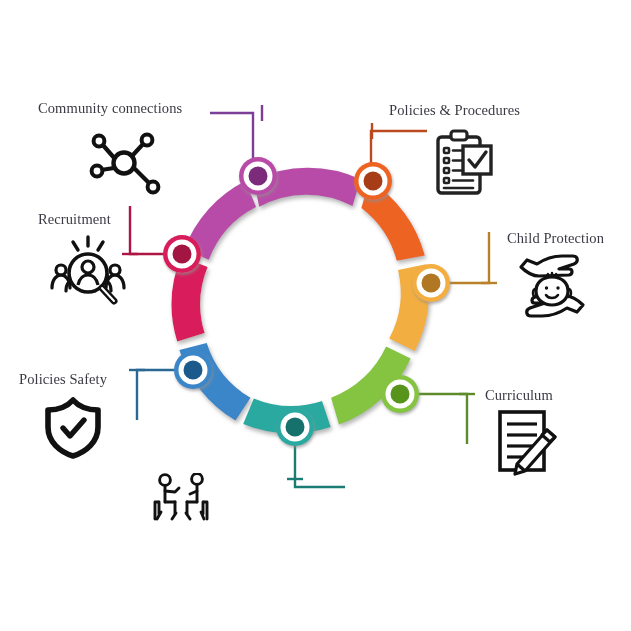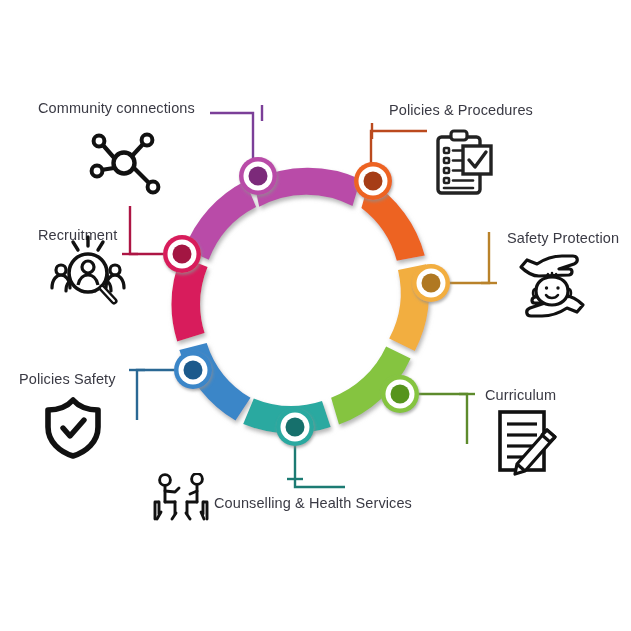--- a/index.html
+++ b/index.html
@@ -11,20 +11,21 @@
   }
   #stage{position:relative;width:631px;height:631px;}
   #ring{position:absolute;left:0;top:0;width:631px;height:631px;}
   .label{
     position:absolute;
     color:#3a3a44;
     font-size:14.5px;
     letter-spacing:.1px;
     white-space:nowrap;
     line-height:1;
+    font-family:Liberation Serif, serif;
   }
   .icon{position:absolute;}
   .icon svg{display:block;}
 </style>
 </head>
 <body>
 
 <div id="stage">
 
   <svg id="ring" viewBox="0 0 631 631">
@@ -155,29 +156,28 @@
         <circle cx="182" cy="254" r="14.5" fill="#ffffff"></circle>
         <circle cx="182" cy="254" r="9.5" fill="#a31243"></circle>
       </g>
     </g>
   </svg>
 
   <div class="label" style="left:38px;top:101px;">Community connections</div>
 
   <div class="label" style="left:389px;top:103px;">Policies &amp; Procedures</div>
 
-  <div class="label" style="left:507px;top:231px;">Safety Protection</div>
+  <div class="label" style="left:507px;top:231px;">Child Protection</div>
 
   <div class="label" style="left:485px;top:388px;text-align:center;">Curriculum</div>
 
-  <div class="label" style="left:214px;top:496px;">Counselling &amp; Health Services</div>
 
   <div class="label" style="left:19px;top:372px;">Policies Safety</div>
 
-  <div class="label" style="left:38px;top:228px;">Recruitment</div>
+  <div class="label" style="left:38px;top:212px;">Recruitment</div>
 
   <div class="icon" style="left:88px;top:126px;">
     <svg width="76" height="72" viewBox="0 0 76 72">
       <g stroke="#111" stroke-width="4.2" fill="none" stroke-linecap="round">
         <line x1="28" y1="34" x2="14" y2="18"></line>
         <line x1="44" y1="30" x2="56" y2="17"></line>
         <line x1="26" y1="42" x2="13" y2="44"></line>
         <line x1="46" y1="42" x2="62" y2="58"></line>
       </g>
       <circle cx="36" cy="37" r="10.5" fill="#fff" stroke="#111" stroke-width="4.4"></circle>

